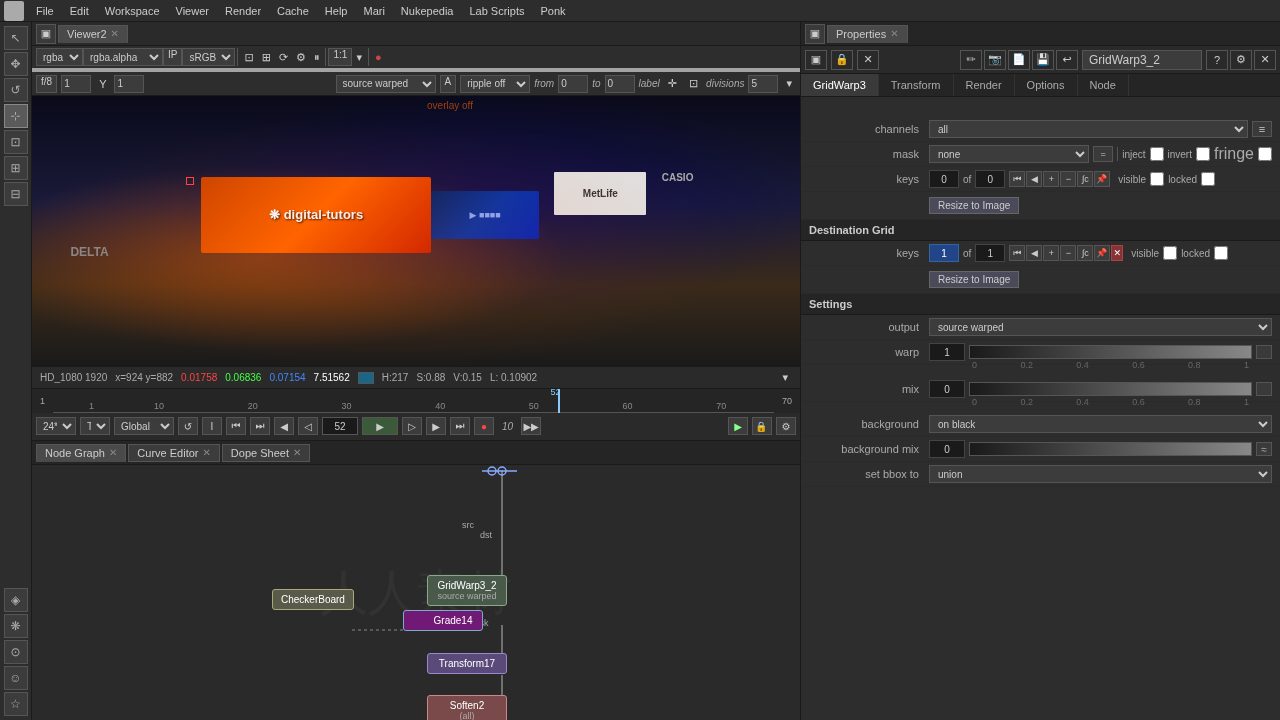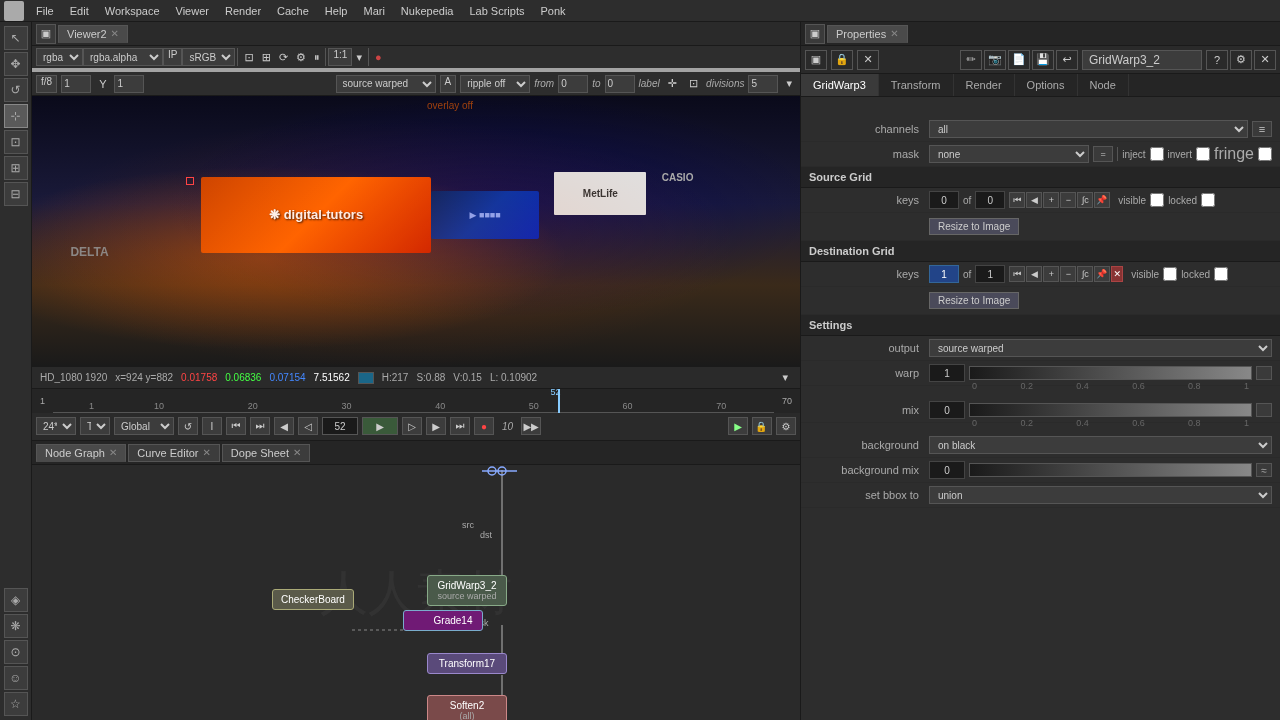--- a/index.html
+++ b/index.html
@@ -437,21 +437,20 @@
           <span style="width:1px; height:14px; background:#555;"></span>
           <span style="color:#aaa; font-size:10px;">inject</span>
           <input type="checkbox" class="prop-checkbox" style="">
           <span style="color:#aaa; font-size:10px;">invert</span>
           <input type="checkbox" class="prop-checkbox" style="">
           <span style="color:#aaa; font-size:16px;">fringe</span>
           <input type="checkbox" class="prop-checkbox" style="">
         </div>
       </div>
 
-      <div class="section-header">Source Grid</div>
 
       <div class="prop-row">
         <div class="prop-label">keys</div>
         <div class="prop-control">
           <input class="prop-number" value="0" style="">
           <span style="color:#aaa; font-size:10px;">of</span>
           <input class="prop-number" value="0" style="">
 
           <div class="key-nav">
             <div class="key-nav-btn">⏮</div>

